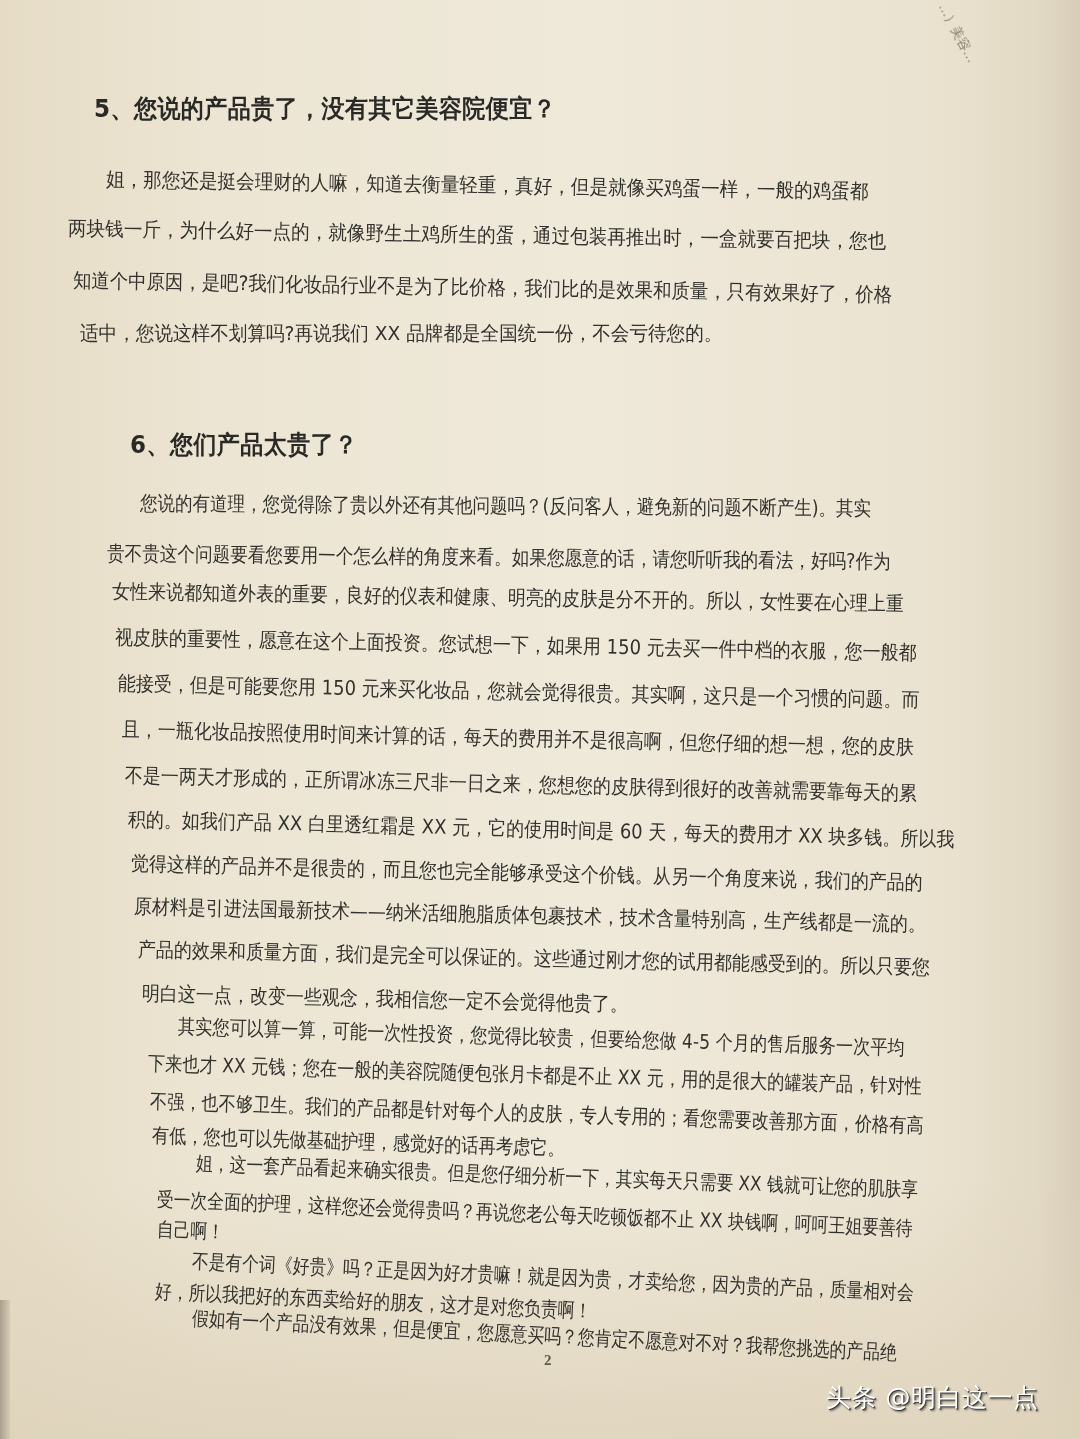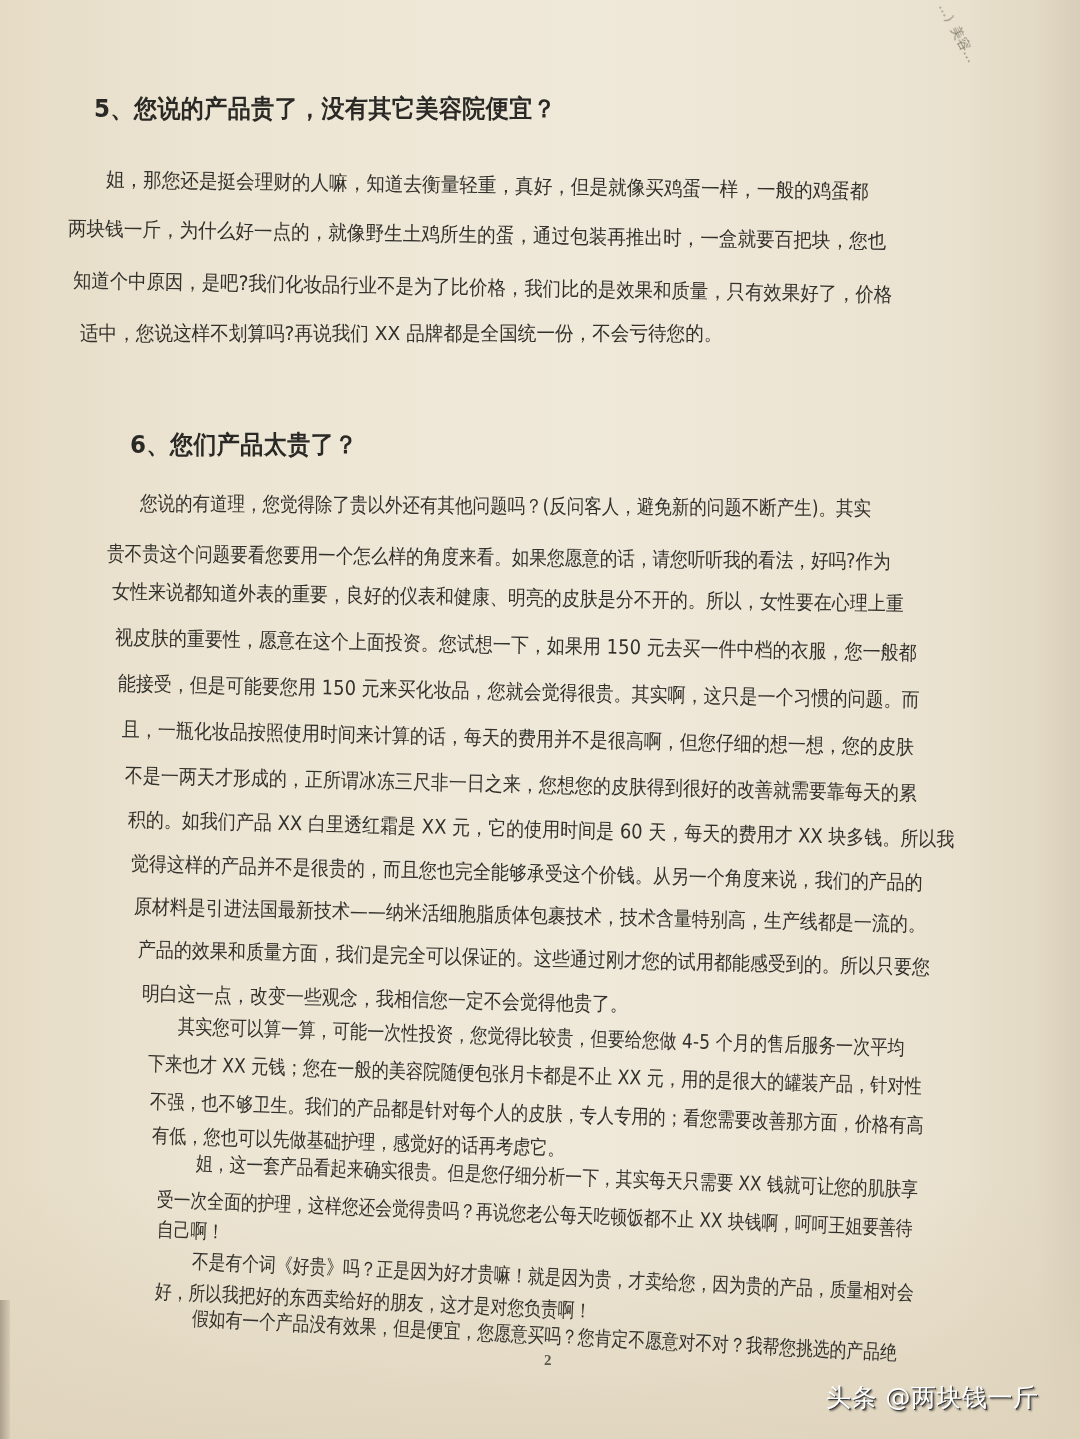--- a/index.html
+++ b/index.html
@@ -142,14 +142,14 @@
     <div class="line" style="left:196px; top:1150px; transform: rotate(2.1deg) scaleX(0.84);">姐，这一套产品看起来确实很贵。但是您仔细分析一下，其实每天只需要 XX 钱就可让您的肌肤享</div>
     <div class="line" style="left:157px; top:1186px; transform: rotate(2.2deg) scaleX(0.84);">受一次全面的护理，这样您还会觉得贵吗？再说您老公每天吃顿饭都不止 XX 块钱啊，呵呵王姐要善待</div>
     <div class="line" style="left:157px; top:1216px; transform: rotate(2.2deg) scaleX(0.84);">自己啊！</div>
     <div class="line" style="left:192px; top:1248px; transform: rotate(2.5deg) scaleX(0.84);">不是有个词《好贵》吗？正是因为好才贵嘛！就是因为贵，才卖给您，因为贵的产品，质量相对会</div>
     <div class="line" style="left:155px; top:1278px; transform: rotate(2.6deg) scaleX(0.84);">好，所以我把好的东西卖给好的朋友，这才是对您负责啊！</div>
     <div class="line" style="left:192px; top:1305px; transform: rotate(2.8deg) scaleX(0.84);">假如有一个产品没有效果，但是便宜，您愿意买吗？您肯定不愿意对不对？我帮您挑选的产品绝</div>
 
     <div class="page-number">2</div>
   </div>
 
-  <div class="watermark">头条 @两块钱一斤</div>
+  <div class="watermark">头条 @明白这一点</div>
 </div>
 
 </body></html>

